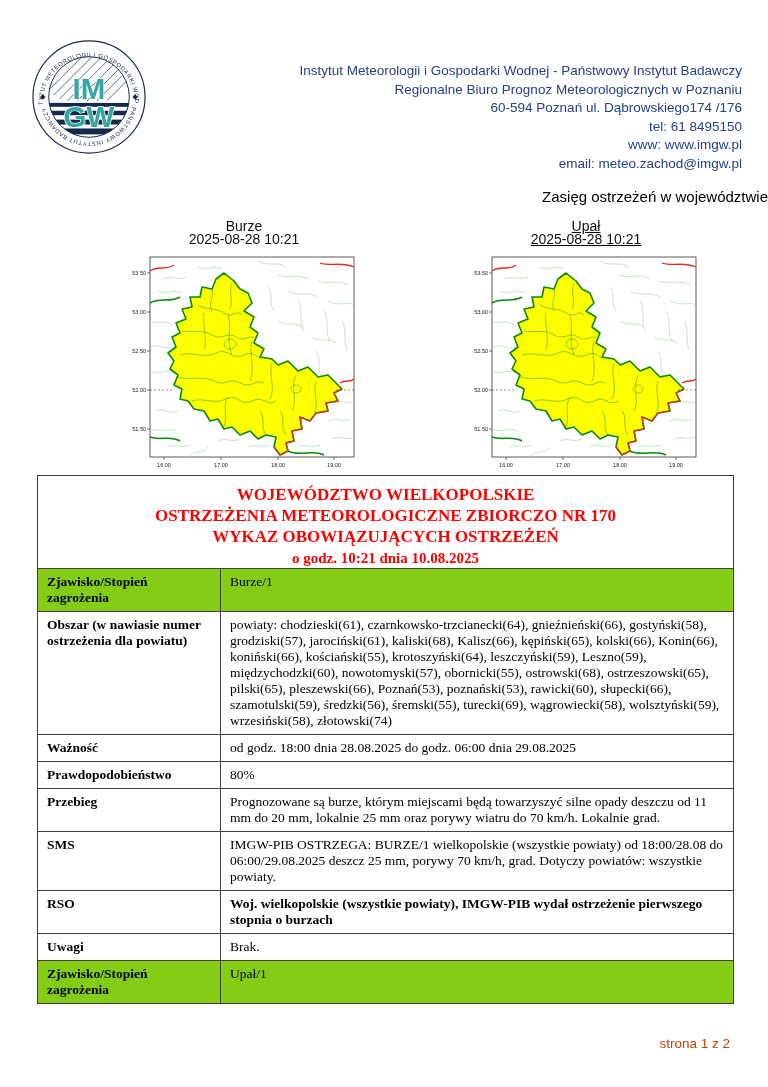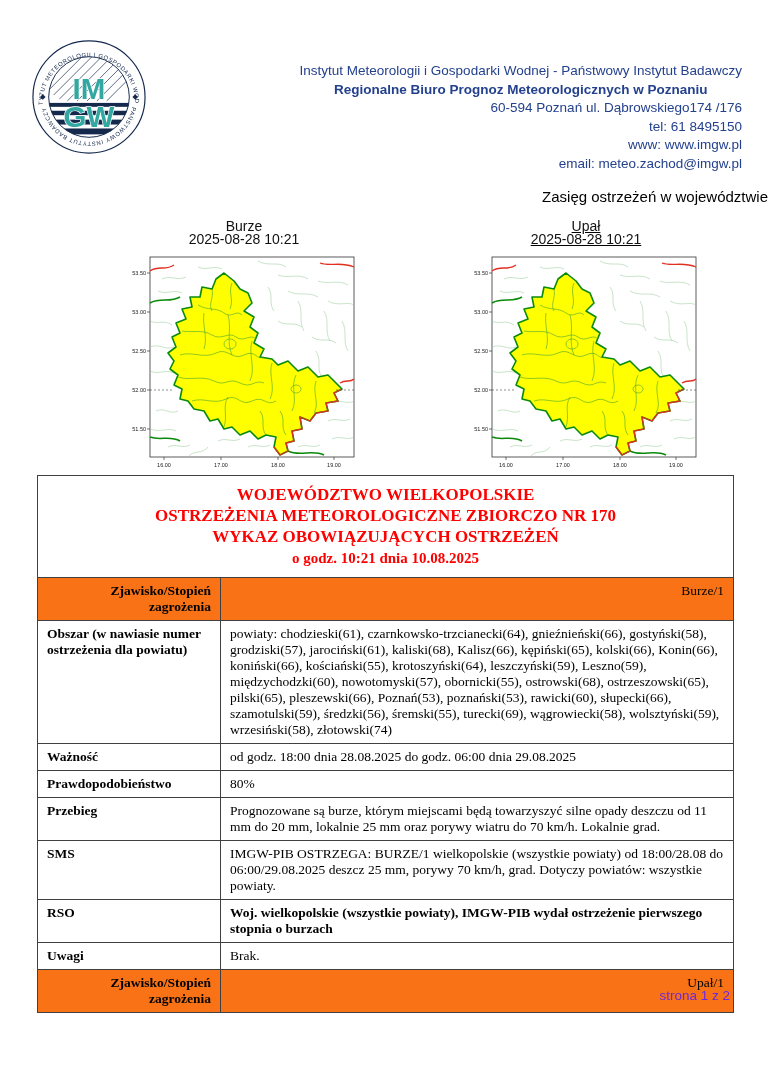--- a/index.html
+++ b/index.html
@@ -4,48 +4,48 @@
 <style>
   html,body{margin:0;padding:0;}
   body{
     width:768px;height:1087px;position:relative;background:#ffffff;
     font-family:"Liberation Sans",sans-serif;color:#000;overflow:hidden;
   }
   
   .logo{position:absolute;left:30px;top:38px;width:118px;height:118px;}
   .contact{position:absolute;top:44px;right:26px;text-align:right;
     font-size:13.5px;line-height:18.5px;color:#24418e;margin-top:18px;}
-  .contact .bold{font-weight:bold;text-align:center;}
+  .contact .bold{font-weight:normal;}
   
   .doc-title{position:absolute;top:188px;left:0;right:0;text-align:right;
     font-size:15px;color:#000;}
   
   .map-block{position:absolute;top:220px;width:232px;}
   .map-block.left{left:128px;}
   .map-block.right{left:470px;text-decoration:underline;}
   .map-head{text-align:center;font-size:14px;line-height:13px;color:#111;margin-bottom:5px;}
   .map-svg{display:block;width:232px;height:222px;}
   
   .warn-table{position:absolute;left:37px;top:475px;width:697px;
     border-collapse:collapse;table-layout:fixed;
     font-family:"Liberation Serif",serif;font-size:13.5px;line-height:16px;}
   .warn-table td{border:1px solid #404040;padding:5px 9px;vertical-align:top;
     word-wrap:break-word;}
   .warn-table col.c1{width:183px;}
   .warn-table td.lbl{font-weight:bold;}
-  .warn-table tr.hl td{background:#f97316;text-align:right;}
-  .tbl-head td{text-align:center;color:#ff0000;font-weight:bold;padding:8px 6px 9px;}
+  .warn-table tr.hl td{background:#84cc16;}
+  .tbl-head td{text-align:center;color:#ff0000;font-weight:bold;padding:8px 6px 0;}
   .tbl-head .tl{font-size:17px;line-height:21px;}
   .tbl-head .tl4{font-size:15px;line-height:20px;margin-top:1px;}
   tr.r-obszar td{height:110px;}
   tr.r-sms td{height:48px;}
   tr.r-przebieg td{height:32px;}
   tr.r-rso td{height:28px;font-weight:bold;}
   
-  .page-footer{position:absolute;top:988px;right:38px;font-size:13.5px;color:#6d28d9;}
+  .page-footer{position:absolute;top:1036px;right:38px;font-size:13.5px;color:#c2410c;}
 </style>
 </head>
 <body>
 
 <div class="logo">
   <svg viewBox="0 0 120 120" width="118" height="118">
     <defs>
       <clipPath id="logo-clip">
           <circle cx="60" cy="60" r="41"></circle>
         </clipPath>

